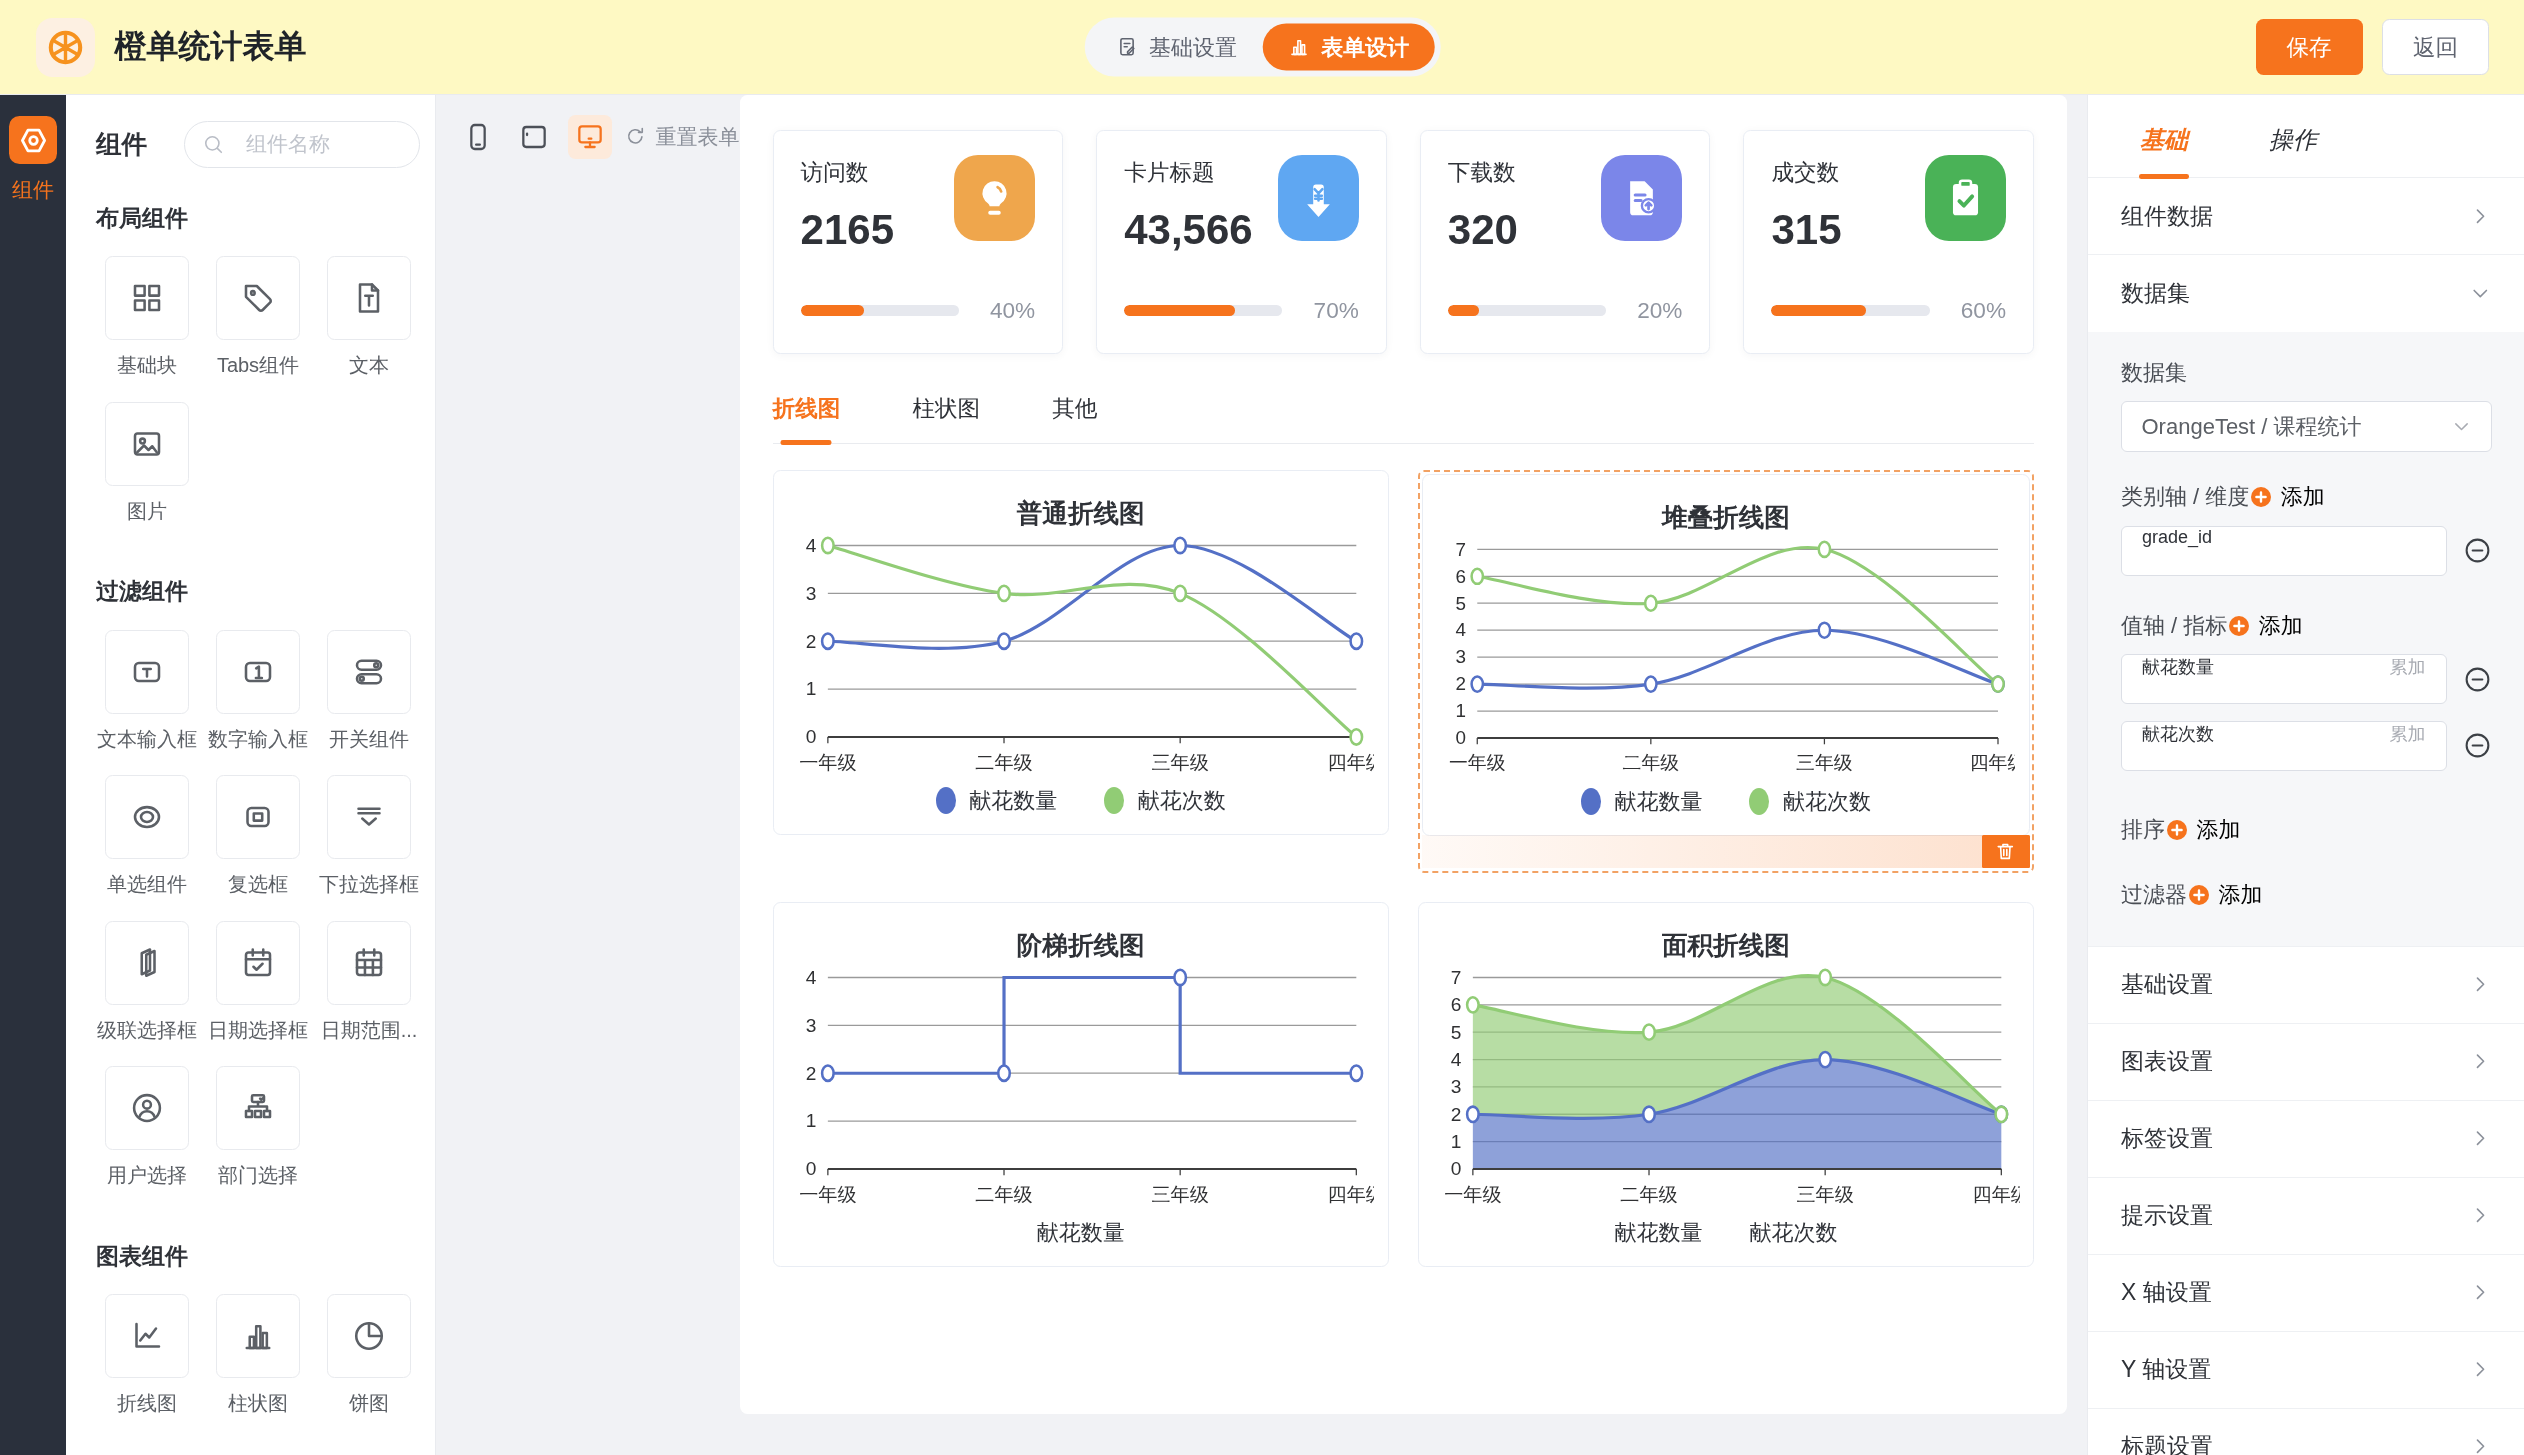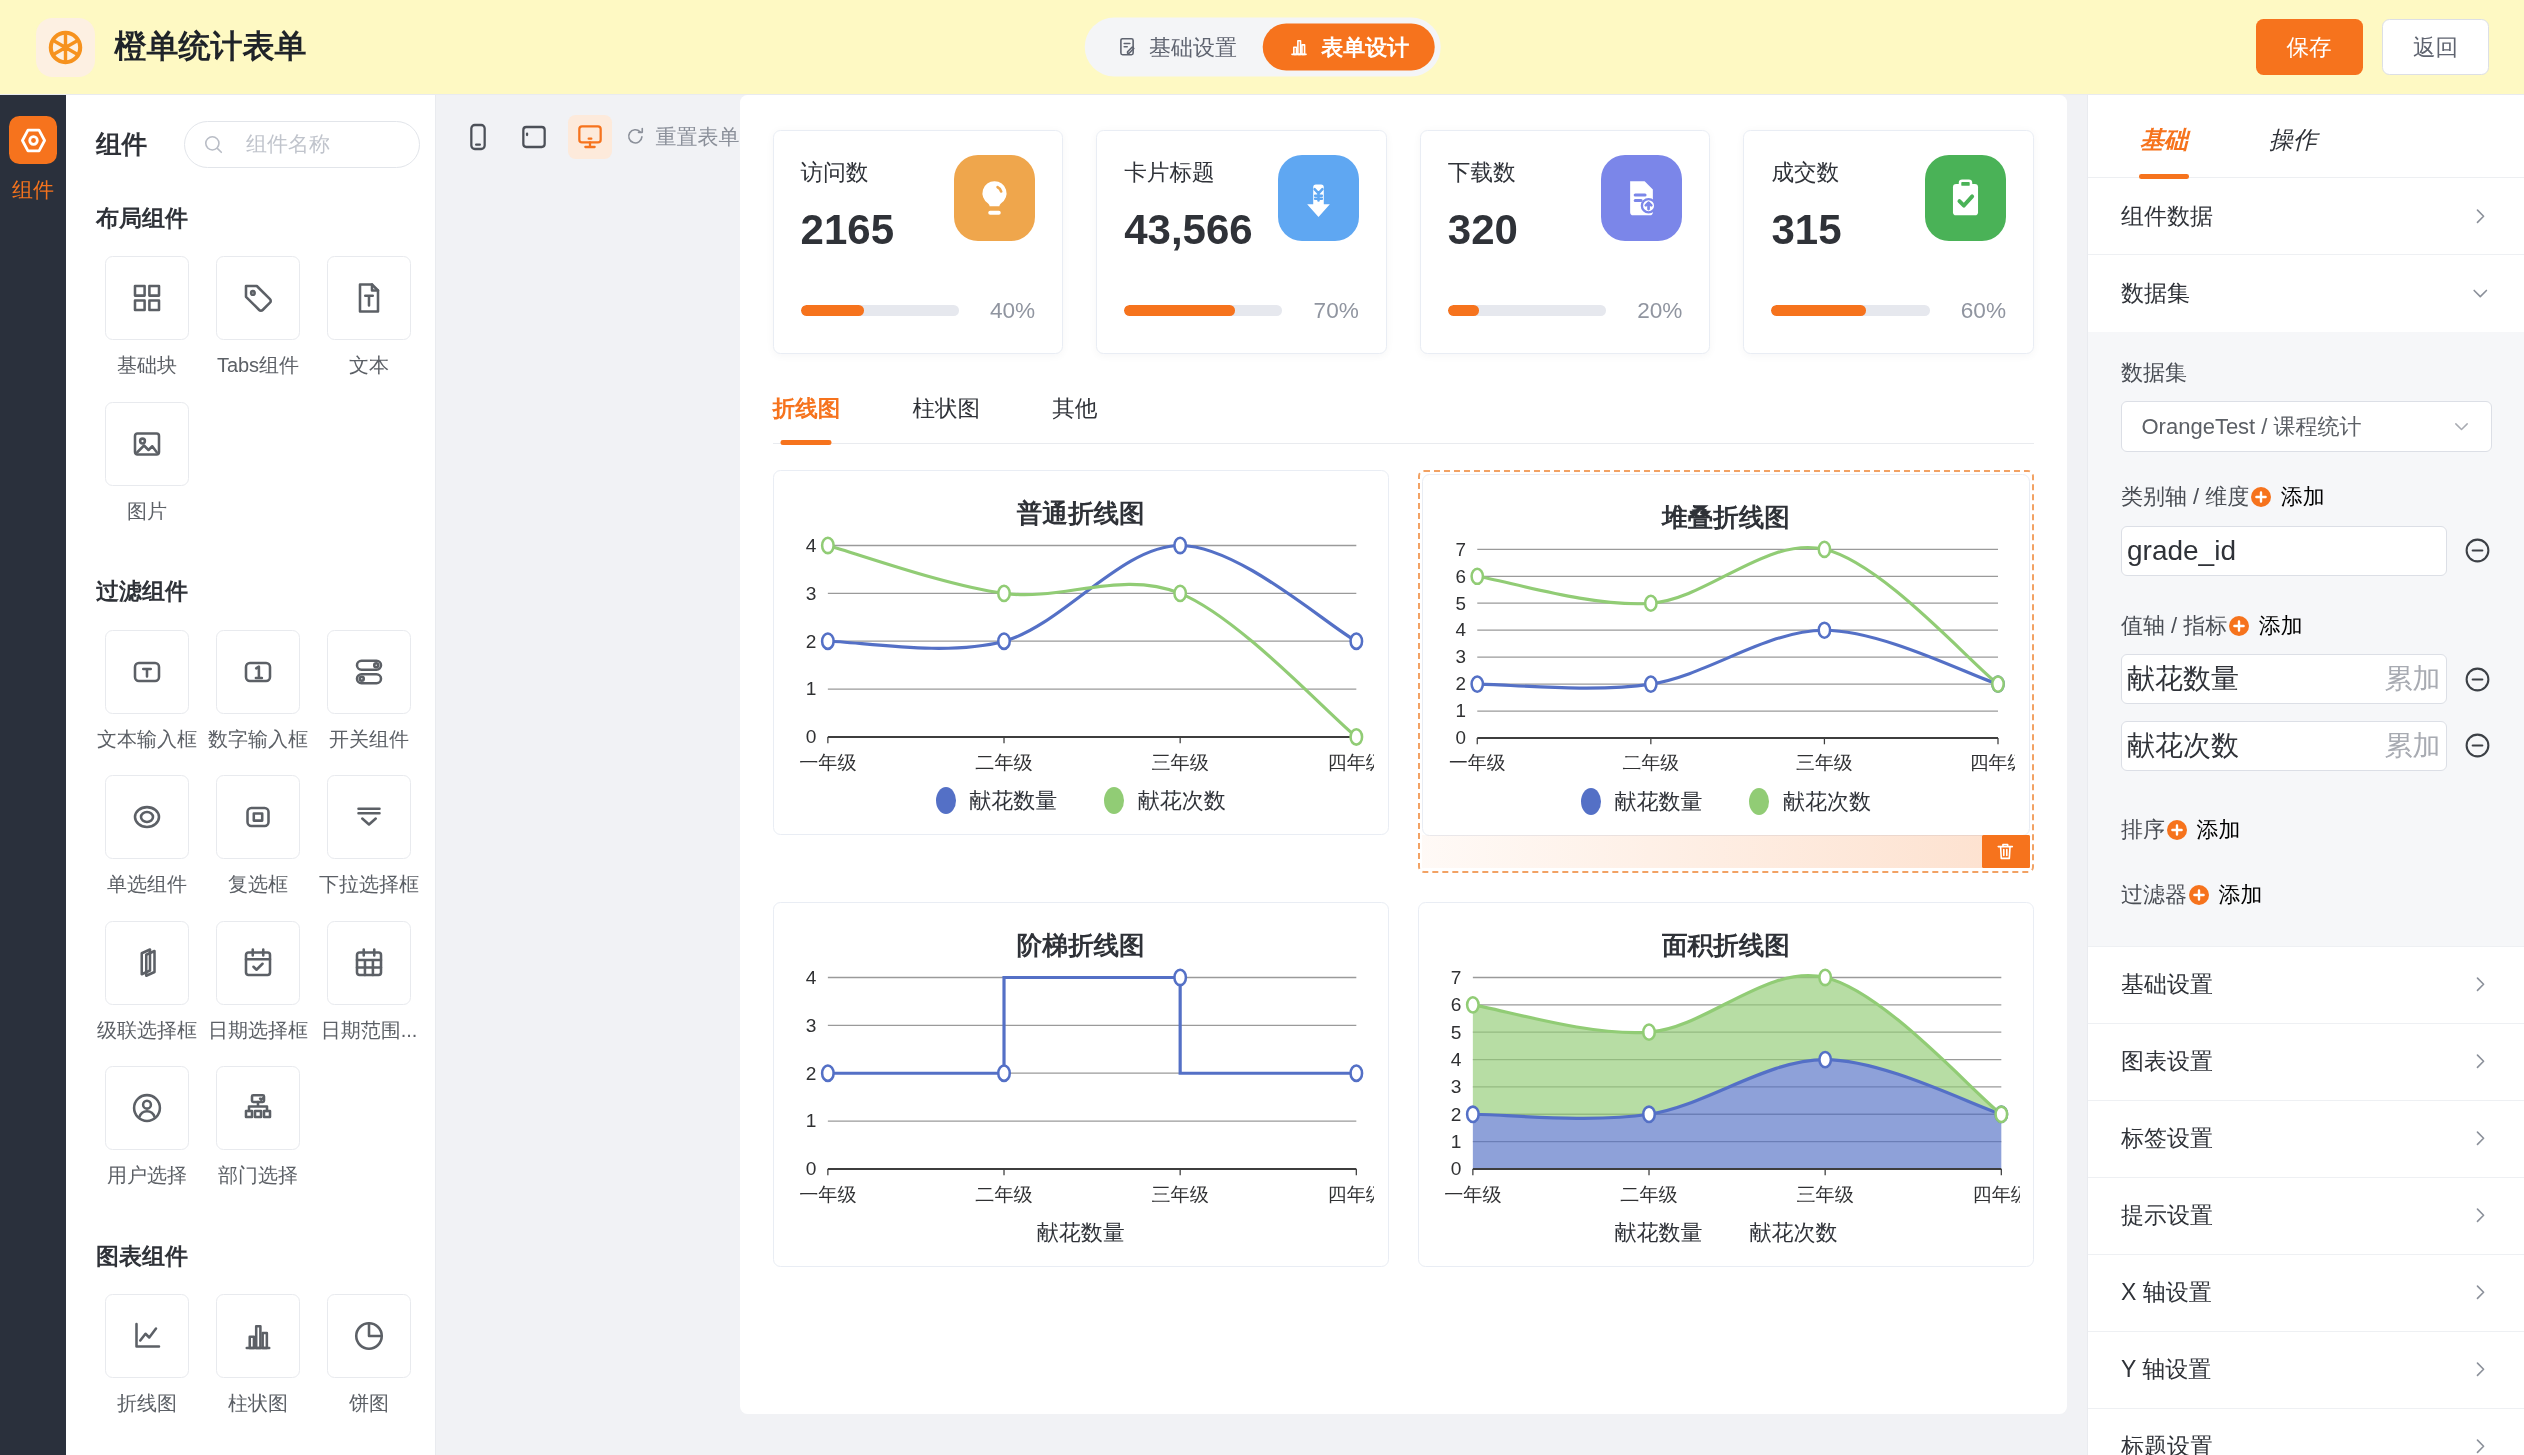--- a/index.html
+++ b/index.html
@@ -136,22 +136,22 @@
   .select .icon { width:21px; height:21px; color:#a8abb2; }
   .axis-row { display:flex; align-items:center; justify-content:flex-start;
     margin:35px 0 13.5px; }
   .axis-row.first { margin-top:30px; }
   .axis-label { font-size:22px; color:#4a4e55; }
   .add { display:flex; align-items:center; gap:7.5px; color:#000000; font-size:22px;
     cursor:pointer; }
   .add .icon { width:24px; height:24px; }
   .frow { display:flex; align-items:center; gap:16.5px; margin-bottom:16.5px; }
   .fbox { flex:1; height:50px; background:#fff; border:1.5px solid #dcdfe6; border-radius:6px;
-    display:flex; align-items:center; justify-content:space-between; padding:0 5px;
-    font-size:28px; color:#2f3238; }
+    display:flex; justify-content:space-between; padding:0 20px;
+    font-size:18px; color:#2f3238; }
   .fbox .agg { color:#a8abb2; }
   .minus { width:29px; height:29px; color:#3c4046; cursor:pointer; flex-shrink:0; }
 </style>
 </head>
 <body>
 
 <header class="top">
   <div class="brand">
     <div class="logo">
       <span class="icon">

